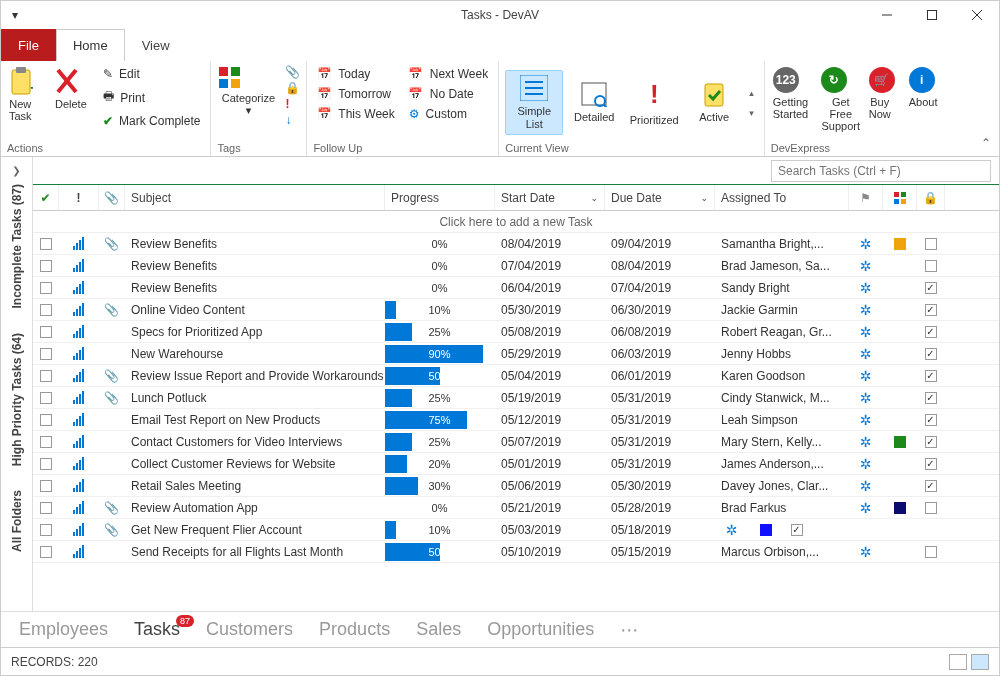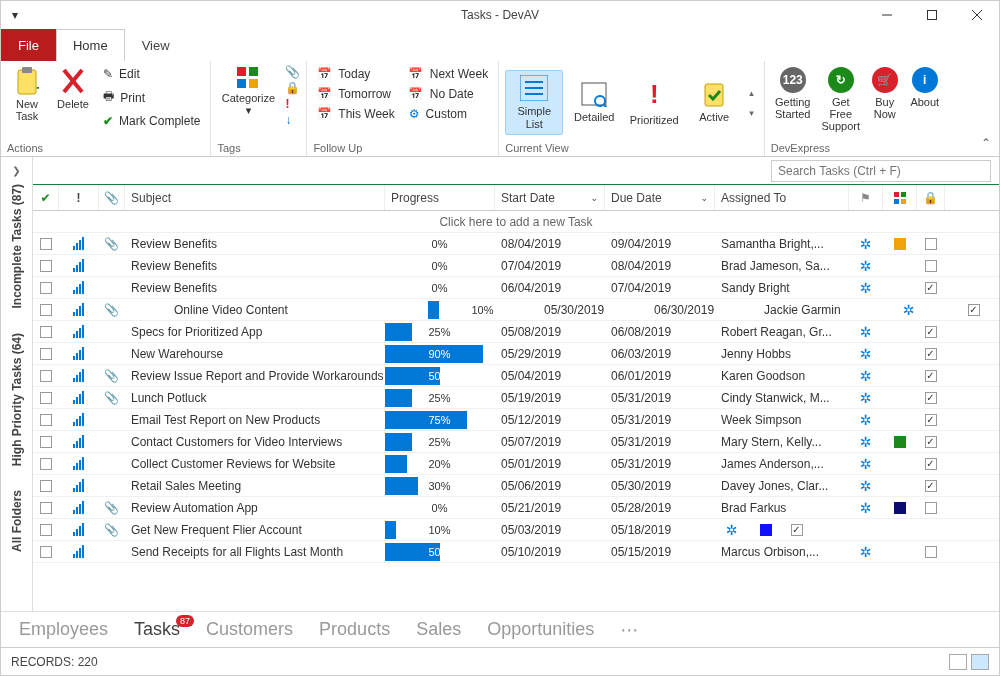--- a/index.html
+++ b/index.html
@@ -17,21 +17,21 @@
 .tab { padding:0 16px; display:flex; align-items:center; font-size:13px; cursor:pointer; border:1px solid transparent; }
 .tab.file { background:#b91c1c; color:#fff; }
 .tab.active { background:#fff; border:1px solid #ccc; border-bottom:none; }
 .tab.view { color:#444; }
 
 
 .ribbon { height:96px; display:flex; border-bottom:1px solid #ccc; background:#fff; position:relative; }
 .group { display:flex; flex-direction:column; padding:2px 6px 0 6px; border-right:1px solid #e0e0e0; }
 .group-body { flex:1; display:flex; align-items:flex-start; gap:6px; padding-top:2px; }
 .group-label { text-align:left; font-size:11px; color:#666; padding:2px 0; }
-.bigbtn { display:flex; flex-direction:column; align-items:center; justify-content:flex-start; width:48px; padding:2px; cursor:pointer; }
+.bigbtn { display:flex; flex-direction:column; align-items:flex-start; justify-content:flex-start; width:48px; padding:2px; cursor:pointer; }
 .bigbtn .lbl { font-size:11px; text-align:center; line-height:1.1; margin-top:3px; }
 .smallcol { display:flex; flex-direction:column; gap:2px; }
 .smbtn { display:flex; align-items:center; gap:6px; padding:2px 4px; font-size:12px; cursor:pointer; white-space:nowrap; }
 .ribbon .chevron { position:absolute; right:8px; bottom:6px; font-size:12px; color:#666; cursor:pointer; }
 .viewbtn { display:flex; flex-direction:column; align-items:center; width:58px; padding:4px 2px; cursor:pointer; border:1px solid transparent; border-radius:2px; }
 .viewbtn.sel { background:#cce8ff; border:1px solid #99d1ff; }
 .viewbtn .lbl { font-size:11px; text-align:center; margin-top:4px; line-height:1.1; }
 .circ { width:26px; height:26px; border-radius:50%; display:flex; align-items:center; justify-content:center; color:#fff; font-weight:bold; font-size:12px; }
 
 
@@ -449,21 +449,21 @@
             <div class="bars n">
               <span></span>
               <span></span>
               <span></span>
               <span></span>
             </div>
           </div>
           <div class="c-att">
             <span class="clip">📎</span>
           </div>
-          <div class="c-sub" style="overflow:hidden;text-overflow:ellipsis;white-space:nowrap;margin-left:43px;">Online Video Content</div>
+          <div class="c-sub" style="overflow:hidden;text-overflow:ellipsis;white-space:nowrap;">Online Video Content</div>
           <div class="c-prog">
             <div class="progcell">
               <div class="progbar" style="width:10%;"></div>
               <span class="progtxt">10%</span>
             </div>
           </div>
           <div class="c-start">05/30/2019</div>
           <div class="c-due">06/30/2019</div>
           <div class="c-assign" style="overflow:hidden;text-overflow:ellipsis;white-space:nowrap;">Jackie Garmin</div>
           <div class="c-gear">
@@ -617,21 +617,21 @@
           <div class="c-att"></div>
           <div class="c-sub" style="overflow:hidden;text-overflow:ellipsis;white-space:nowrap;">Email Test Report on New Products</div>
           <div class="c-prog">
             <div class="progcell">
               <div class="progbar" style="width:75%;"></div>
               <span class="progtxt w">75%</span>
             </div>
           </div>
           <div class="c-start">05/12/2019</div>
           <div class="c-due">05/31/2019</div>
-          <div class="c-assign" style="overflow:hidden;text-overflow:ellipsis;white-space:nowrap;">Week Simpson</div>
+          <div class="c-assign" style="overflow:hidden;text-overflow:ellipsis;white-space:nowrap;">Leah Simpson</div>
           <div class="c-gear">
             <span class="gear">✲</span>
           </div>
           <div class="c-color"></div>
           <div class="c-lock">
             <div class="chkbox on"></div>
           </div>
         </div>
         <div class="row">
           <div class="c-chk">

